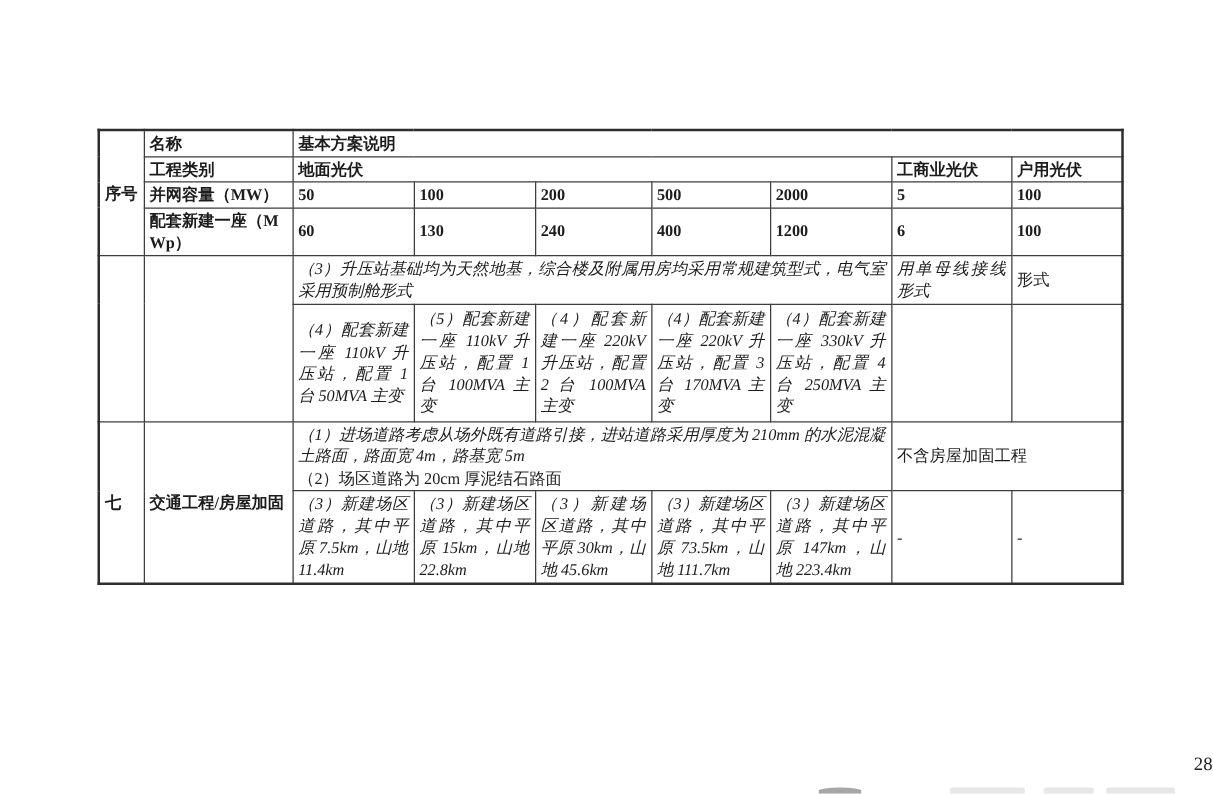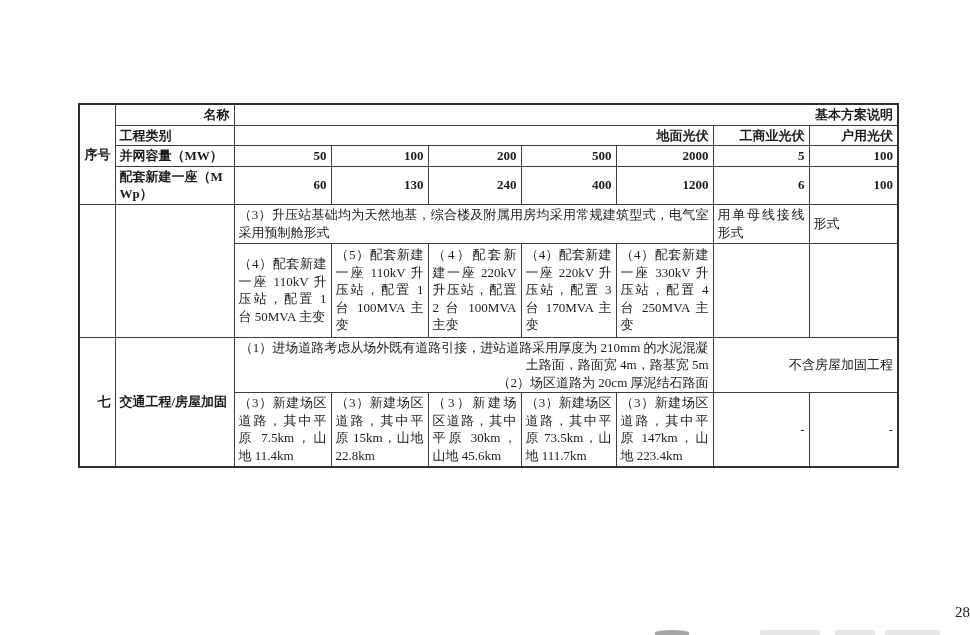--- a/index.html
+++ b/index.html
@@ -21,25 +21,25 @@
   .doc-table td {
     border: 1px solid #3d3d3d;
     padding: 1px 4px;
     vertical-align: middle;
     font-size: 13px;
     line-height: 17.5px;
     word-break: break-all;
     overflow: hidden;
   }
   .hdr { font-weight: bold; }
-  .c   { text-align: right; }
+  .c   { text-align: left; }
   .l   { text-align: left; margin-top: 10px; }
-  .j   { text-align: justify; text-justify: inter-character; }
+  .j   { text-align: justify; text-justify: inter-character; font-style: italic; }
   .top { vertical-align: top; }
-  .para { margin: 0; text-align: right; }
+  .para { margin: 0; }
   .page-number {
     position: absolute;
     left: 0;
     right: 0;
     top: 604px;
     text-align: right;
     font-size: 15px;
     color: #222;
   }
   

